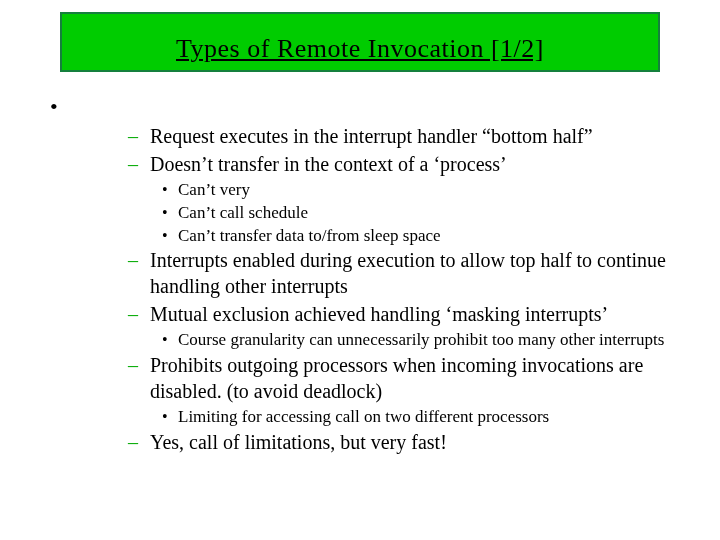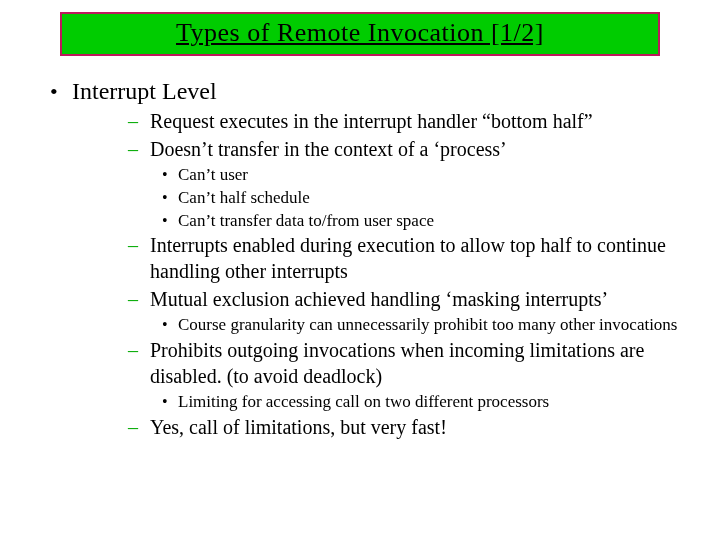--- a/index.html
+++ b/index.html
@@ -10,24 +10,24 @@
     background: #ffffff;
     font-family: "Times New Roman", Times, serif;
     color: #000;
     overflow: hidden;
   }
   .slide {
     padding: 12px 20px 10px 20px;
   }
   .title-box {
     background: #00cc00;
-    border: 2px solid #be185d;
+    border: 2px solid #15803d;
     margin: 0 40px 22px 40px;
     text-align: center;
-    padding: 4px 0 6px 0;
+    padding: 20px 0 6px 0;
   }
   .title-text {
     font-size: 26px;
     color: #000;
     text-decoration: underline;
     letter-spacing: 0.5px;
   }
   .lvl1 {
     margin: 0 0 6px 30px;
   }
@@ -84,68 +84,67 @@
 
 <div class="slide">
 
   <div class="title-box">
     <span class="title-text">Types of Remote Invocation  [1/2]</span>
   </div>
 
   <div class="lvl1">
     <div class="lvl1-row">
       <span class="lvl1-bullet">•</span>
-      <span class="lvl1-text">Interrupt Level</span>
     </div>
 
     <div class="lvl2">
 
       <div class="lvl2-row">
         <span class="lvl2-bullet">–</span>
         <span class="lvl2-text">Request executes in the interrupt handler “bottom half”</span>
       </div>
 
       <div class="lvl2-row">
         <span class="lvl2-bullet">–</span>
         <span class="lvl2-text">Doesn’t transfer in the context of a ‘process’</span>
       </div>
       <div class="lvl3">
         <div class="lvl3-row">
           <span class="lvl3-bullet">•</span>
-          <span class="lvl3-text">Can’t user</span>
+          <span class="lvl3-text">Can’t very</span>
         </div>
         <div class="lvl3-row">
           <span class="lvl3-bullet">•</span>
-          <span class="lvl3-text">Can’t half schedule</span>
+          <span class="lvl3-text">Can’t call schedule</span>
         </div>
         <div class="lvl3-row">
           <span class="lvl3-bullet">•</span>
-          <span class="lvl3-text">Can’t transfer data to/from user space</span>
+          <span class="lvl3-text">Can’t transfer data to/from sleep space</span>
         </div>
       </div>
 
       <div class="lvl2-row">
         <span class="lvl2-bullet">–</span>
         <span class="lvl2-text">Interrupts enabled during execution to allow top half to continue handling other interrupts</span>
       </div>
 
       <div class="lvl2-row">
         <span class="lvl2-bullet">–</span>
         <span class="lvl2-text">Mutual exclusion achieved handling ‘masking interrupts’</span>
       </div>
       <div class="lvl3">
         <div class="lvl3-row">
           <span class="lvl3-bullet">•</span>
-          <span class="lvl3-text">Course granularity can unnecessarily prohibit too many other invocations</span>
+          <span class="lvl3-text">Course granularity can unnecessarily prohibit too many other interrupts</span>
         </div>
       </div>
 
       <div class="lvl2-row">
         <span class="lvl2-bullet">–</span>
-        <span class="lvl2-text">Prohibits outgoing invocations when incoming limitations are disabled. (to avoid deadlock)</span>
+        <span class="lvl2-text">Prohibits outgoing processors when incoming invocations are disabled. (to avoid deadlock)</span>
       </div>
       <div class="lvl3">
         <div class="lvl3-row">
           <span class="lvl3-bullet">•</span>
           <span class="lvl3-text">Limiting for accessing call on two different processors</span>
         </div>
       </div>
 
       <div class="lvl2-row">
         <span class="lvl2-bullet">–</span>

